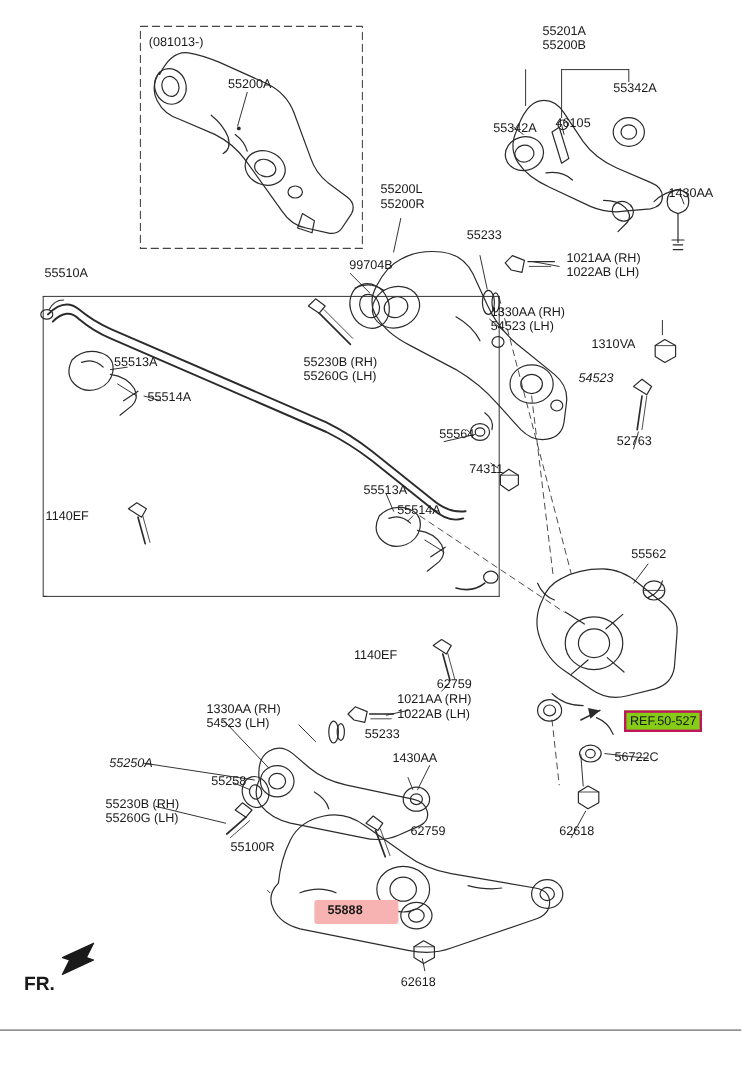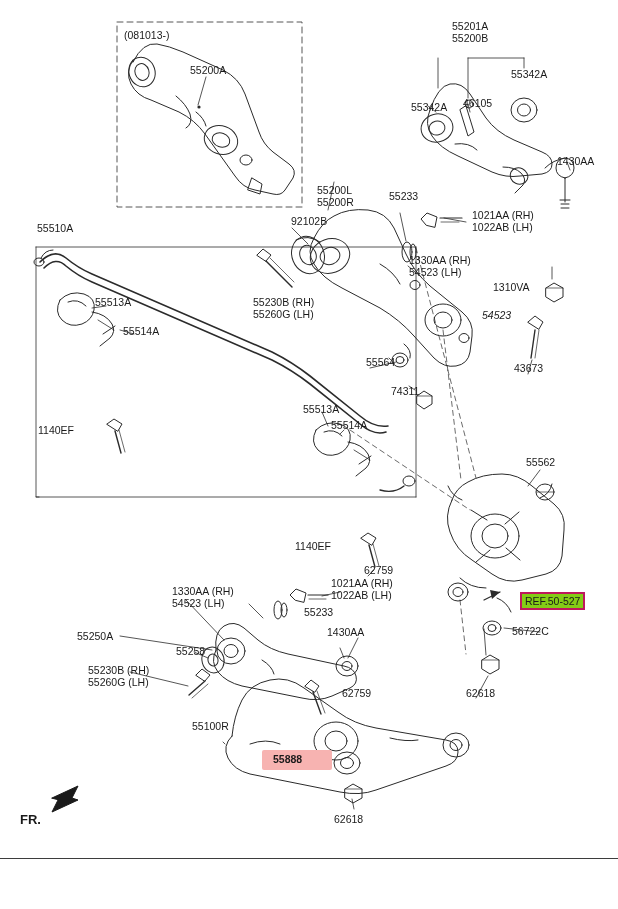--- a/index.html
+++ b/index.html
@@ -64,21 +64,21 @@
   }
   .hl {
     position: absolute;
     background: #f7b3b1;
     border-radius: 2px;
   }
   .fr-label {
     position: absolute;
     font-family: "Liberation Sans", sans-serif;
     font-weight: bold;
-    font-size: 13px;
+    font-size: 16px;
     color: #1a1a1a;
   }
   .ref-box {
     position: absolute;
     border: 2px solid #be185d;
     background: #84cc16;
     font-size: 10.5px;
     padding: 1px 3px;
     font-family: "Liberation Sans", sans-serif;
     color: #1a1a1a;
@@ -306,58 +306,58 @@
   <div class="hl" style="left:262px; top:750px; width:70px; height:20px;"></div>
 
   <div class="lbl" style="left:124px; top:29px;">(081013-)</div>
   <div class="lbl" style="left:190px; top:64px;">55200A</div>
   <div class="lbl" style="left:452px; top:20px;">55201A
 55200B</div>
   <div class="lbl" style="left:511px; top:68px;">55342A</div>
   <div class="lbl" style="left:411px; top:101px;">55342A</div>
   <div class="lbl" style="left:463px; top:97px;">46105</div>
   <div class="lbl" style="left:557px; top:155px;">1430AA</div>
-  <div class="lbl" style="left:317px; top:152px;margin-top:32px;">55200L
+  <div class="lbl" style="left:317px; top:152px;">55200L
 55200R</div>
   <div class="lbl" style="left:389px; top:190px;">55233</div>
   <div class="lbl" style="left:472px; top:209px;">1021AA (RH)
 1022AB (LH)</div>
-  <div class="lbl" style="left:291px; top:215px;">92102B</div>
+  <div class="lbl" style="left:291px; top:215px;">99704B</div>
   <div class="lbl" style="left:37px; top:222px;">55510A</div>
   <div class="lbl" style="left:409px; top:254px;">1330AA (RH)
 54523 (LH)</div>
   <div class="lbl" style="left:493px; top:281px;">1310VA</div>
   <div class="lbl" style="left:95px; top:296px;">55513A</div>
   <div class="lbl" style="left:253px; top:296px;">55230B (RH)
 55260G (LH)</div>
   <div class="lbl" style="left:482px; top:309px;font-style:italic;">54523</div>
   <div class="lbl" style="left:123px; top:325px;">55514A</div>
   <div class="lbl" style="left:366px; top:356px;">55564</div>
-  <div class="lbl" style="left:514px; top:362px;">43673</div>
+  <div class="lbl" style="left:514px; top:362px;">52763</div>
   <div class="lbl" style="left:391px; top:385px;">74311</div>
   <div class="lbl" style="left:303px; top:403px;">55513A</div>
   <div class="lbl" style="left:38px; top:424px;">1140EF</div>
   <div class="lbl" style="left:331px; top:419px;">55514A</div>
   <div class="lbl" style="left:526px; top:456px;">55562</div>
   <div class="lbl" style="left:295px; top:540px;">1140EF</div>
   <div class="lbl" style="left:364px; top:564px;">62759</div>
   <div class="lbl" style="left:172px; top:585px;">1330AA (RH)
 54523 (LH)</div>
   <div class="lbl" style="left:331px; top:577px;">1021AA (RH)
 1022AB (LH)</div>
   <div class="lbl" style="left:304px; top:606px;">55233</div>
   <div class="lbl" style="left:512px; top:625px;">56722C</div>
-  <div class="lbl" style="left:77px; top:630px;">55250A</div>
+  <div class="lbl" style="left:91px; top:630px;font-style:italic;">55250A</div>
   <div class="lbl" style="left:327px; top:626px;">1430AA</div>
   <div class="lbl" style="left:176px; top:645px;">55258</div>
   <div class="lbl" style="left:88px; top:664px;">55230B (RH)
 55260G (LH)</div>
   <div class="lbl" style="left:342px; top:687px;">62759</div>
   <div class="lbl" style="left:466px; top:687px;">62618</div>
-  <div class="lbl" style="left:192px; top:720px;">55100R</div>
+  <div class="lbl" style="left:192px; top:700px;">55100R</div>
   <div class="lbl b" style="left:273px; top:753px;">55888</div>
   <div class="lbl" style="left:334px; top:813px;">62618</div>
 
   <div class="ref-box" style="left:520px; top:592px;">REF.50-527</div>
 
   <div class="fr-label" style="left:20px; top:812px;">FR.</div>
 
   <div id="footer">
     <span class="sep"></span>
     <span class="ftxt brand">KIA</span>

